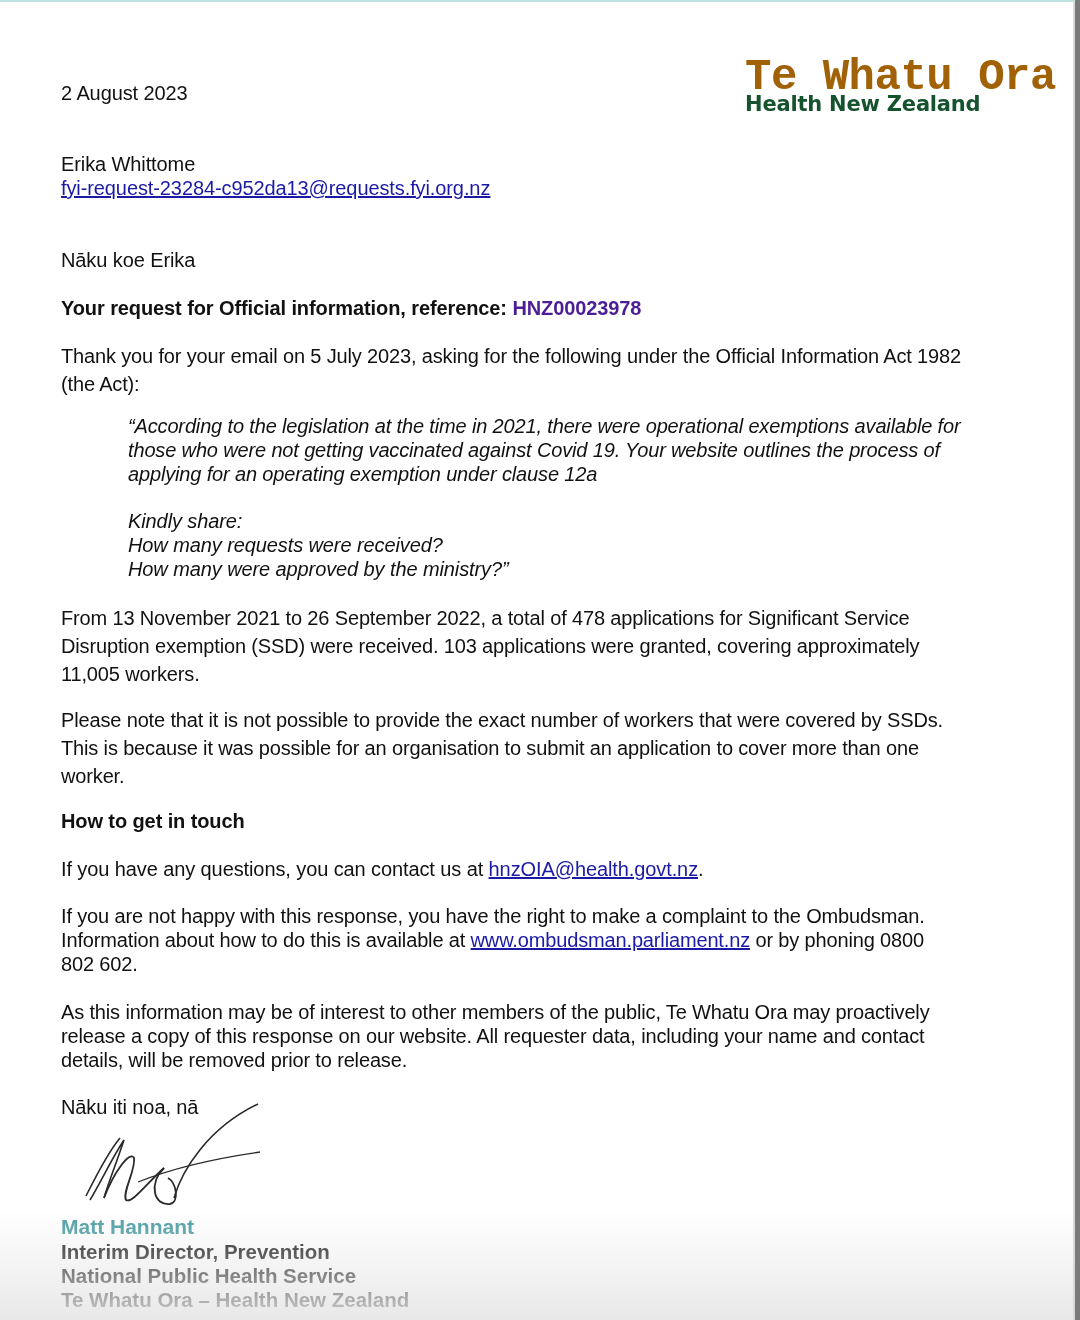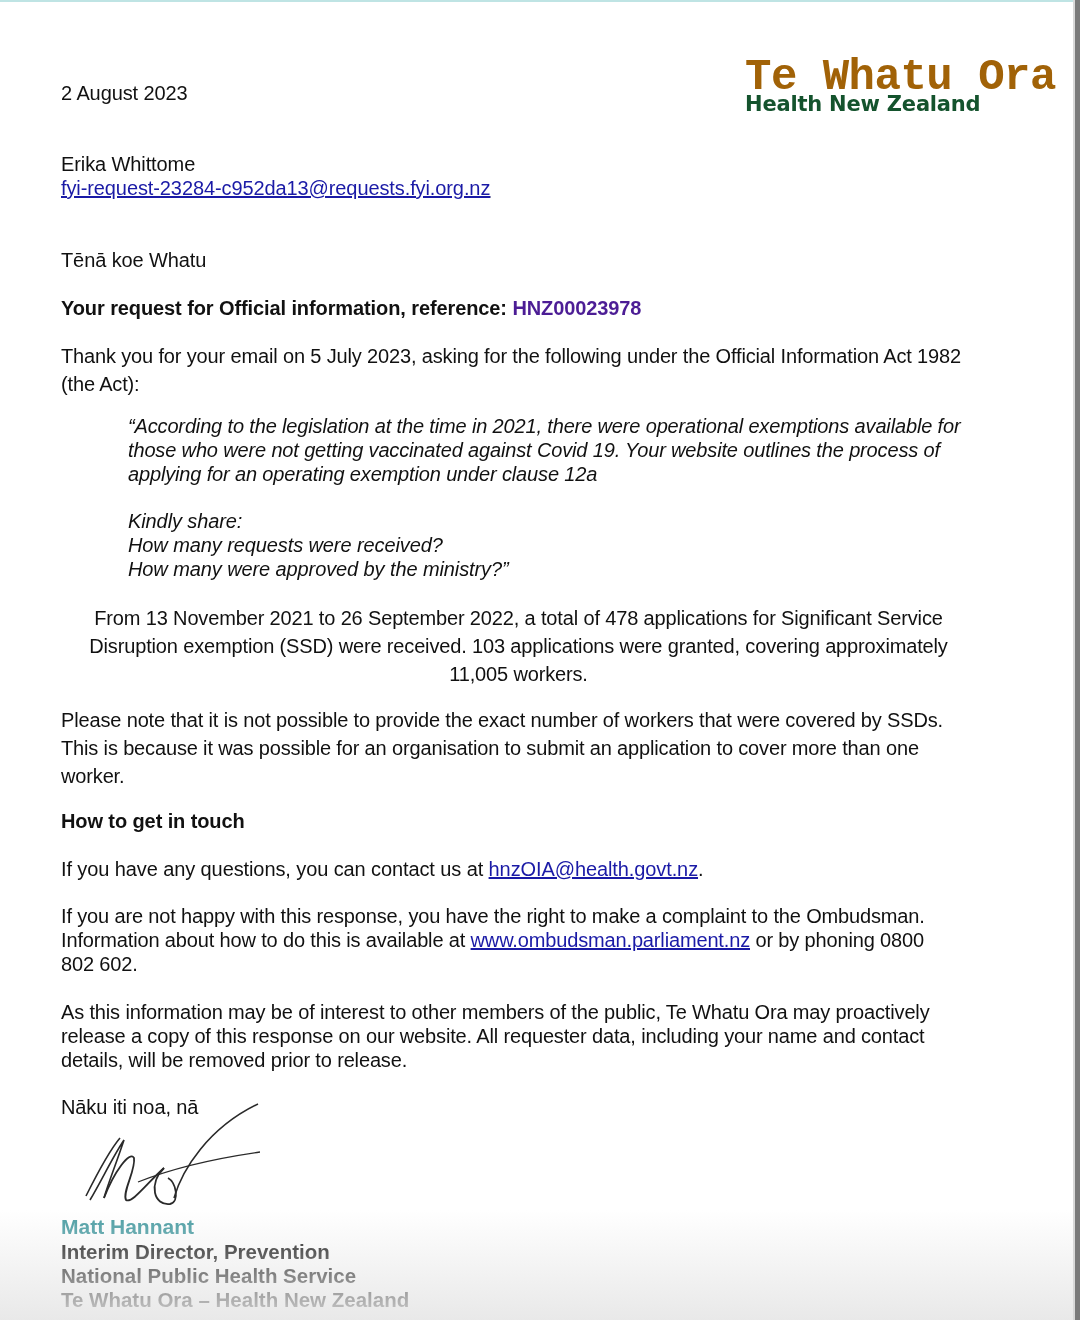--- a/index.html
+++ b/index.html
@@ -48,34 +48,34 @@
   <div class="logo-main">Te Whatu Ora</div>
   <div class="logo-sub">Health New Zealand</div>
 
   <div class="abs txt" style="left:61px; top:81px;">2 August 2023</div>
 
   <div class="abs txt" style="left:61px; top:152px;">Erika Whittome</div>
   <div class="abs txt" style="left:61px; top:176px;text-decoration:underline;">
     <a class="link" href="#">fyi-request-23284-c952da13@requests.fyi.org.nz</a>
   </div>
 
-  <div class="abs txt" style="left:61px; top:248px;">Tēnā koe Whatu</div>
+  <div class="abs txt" style="left:61px; top:248px;">Nāku koe Erika</div>
 
   <div class="abs txt bold" style="left:61px; top:296px;">
     <span>Your request for Official information, reference: </span><span class="ref-code">HNZ00023978</span>
   </div>
 
   <div class="abs para" style="left:61px; top:342px; width:910px;">Thank you for your email on 5 July 2023, asking for the following under the Official Information Act 1982 (the Act):</div>
 
   <div class="abs para ital" style="left:128px; top:414px; width:845px; line-height:24px;">“According to the legislation at the time in 2021, there were operational exemptions available for those who were not getting vaccinated against Covid 19. Your website outlines the process of applying for an operating exemption under clause 12a</div>
   <div class="abs txt ital" style="left:128px; top:509px;">Kindly share:</div>
   <div class="abs txt ital" style="left:128px; top:557px;">How many were approved by the ministry?”</div>
   <div class="abs txt ital" style="left:128px; top:533px;">How many requests were received?</div>
 
-  <div class="abs para" style="left:61px; top:604px; width:915px;text-align:center;">From 13 November 2021 to 26 September 2022, a total of 478 applications for Significant Service Disruption exemption (SSD) were received. 103 applications were granted, covering approximately 11,005 workers.</div>
+  <div class="abs para" style="left:61px; top:604px; width:915px;">From 13 November 2021 to 26 September 2022, a total of 478 applications for Significant Service Disruption exemption (SSD) were received. 103 applications were granted, covering approximately 11,005 workers.</div>
 
   <div class="abs para" style="left:61px; top:706px; width:905px;">Please note that it is not possible to provide the exact number of workers that were covered by SSDs. This is because it was possible for an organisation to submit an application to cover more than one worker.</div>
 
   <div class="abs txt bold" style="left:61px; top:809px;">How to get in touch</div>
 
   <div class="abs txt" style="left:61px; top:857px;">
     <span>If you have any questions, you can contact us at </span><a class="link" href="#">hnzOIA@health.govt.nz</a><span>.</span>
   </div>
 
   <div class="abs para" style="left:61px; top:904px; width:900px; line-height:24px;">

